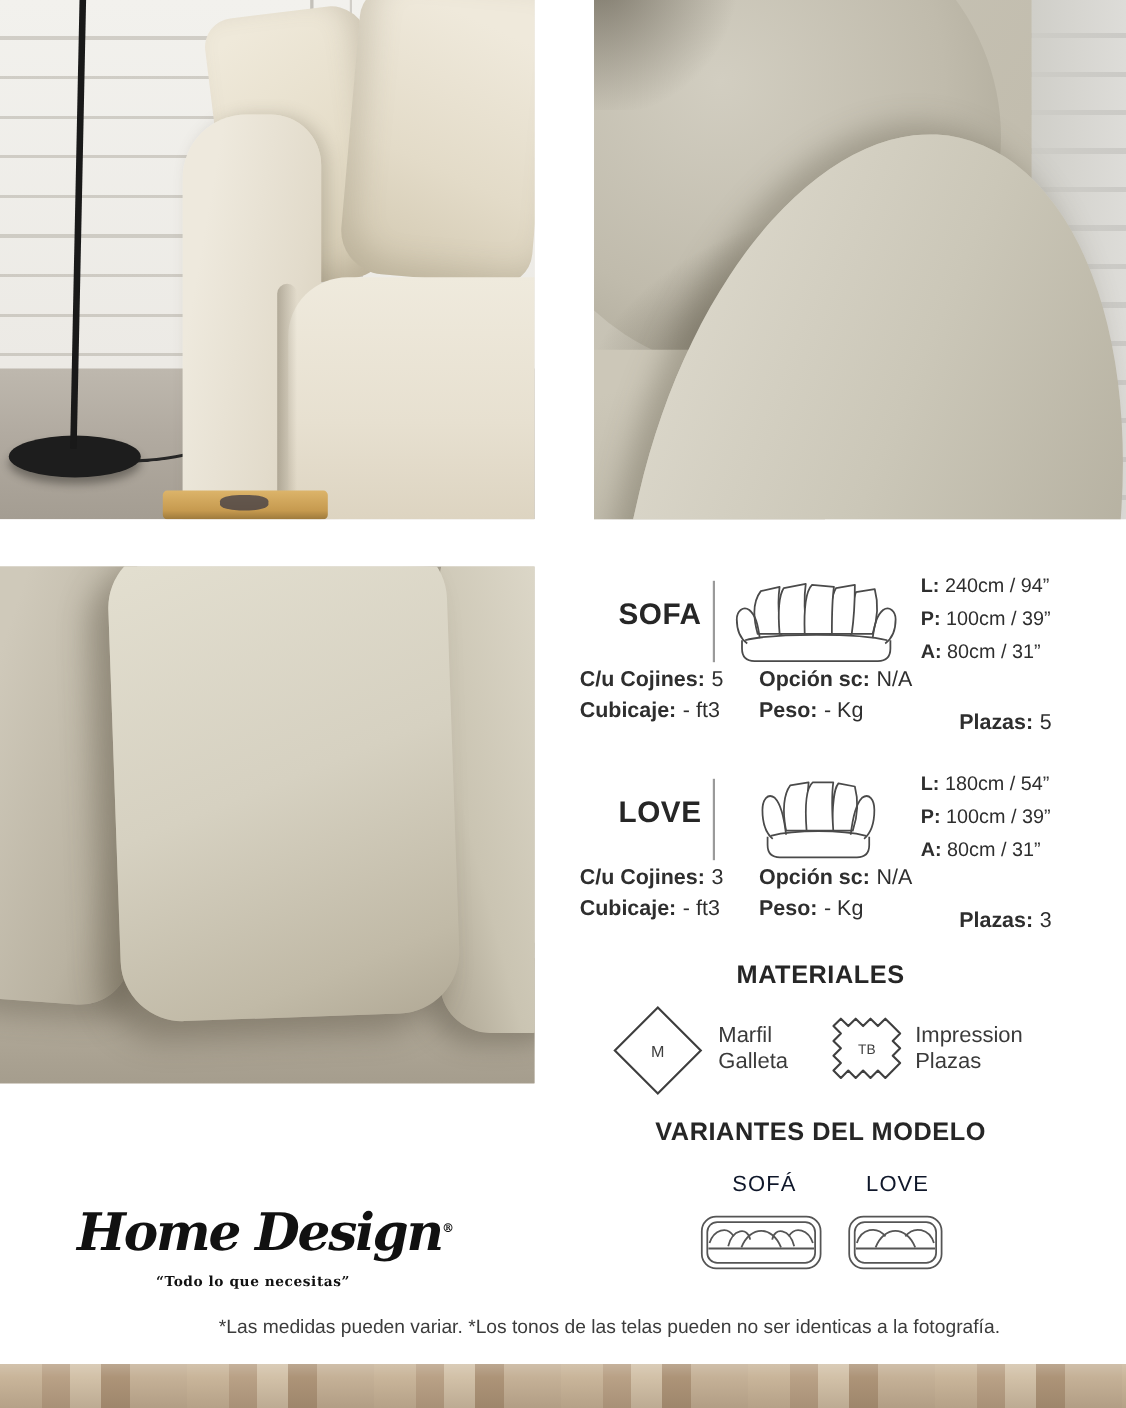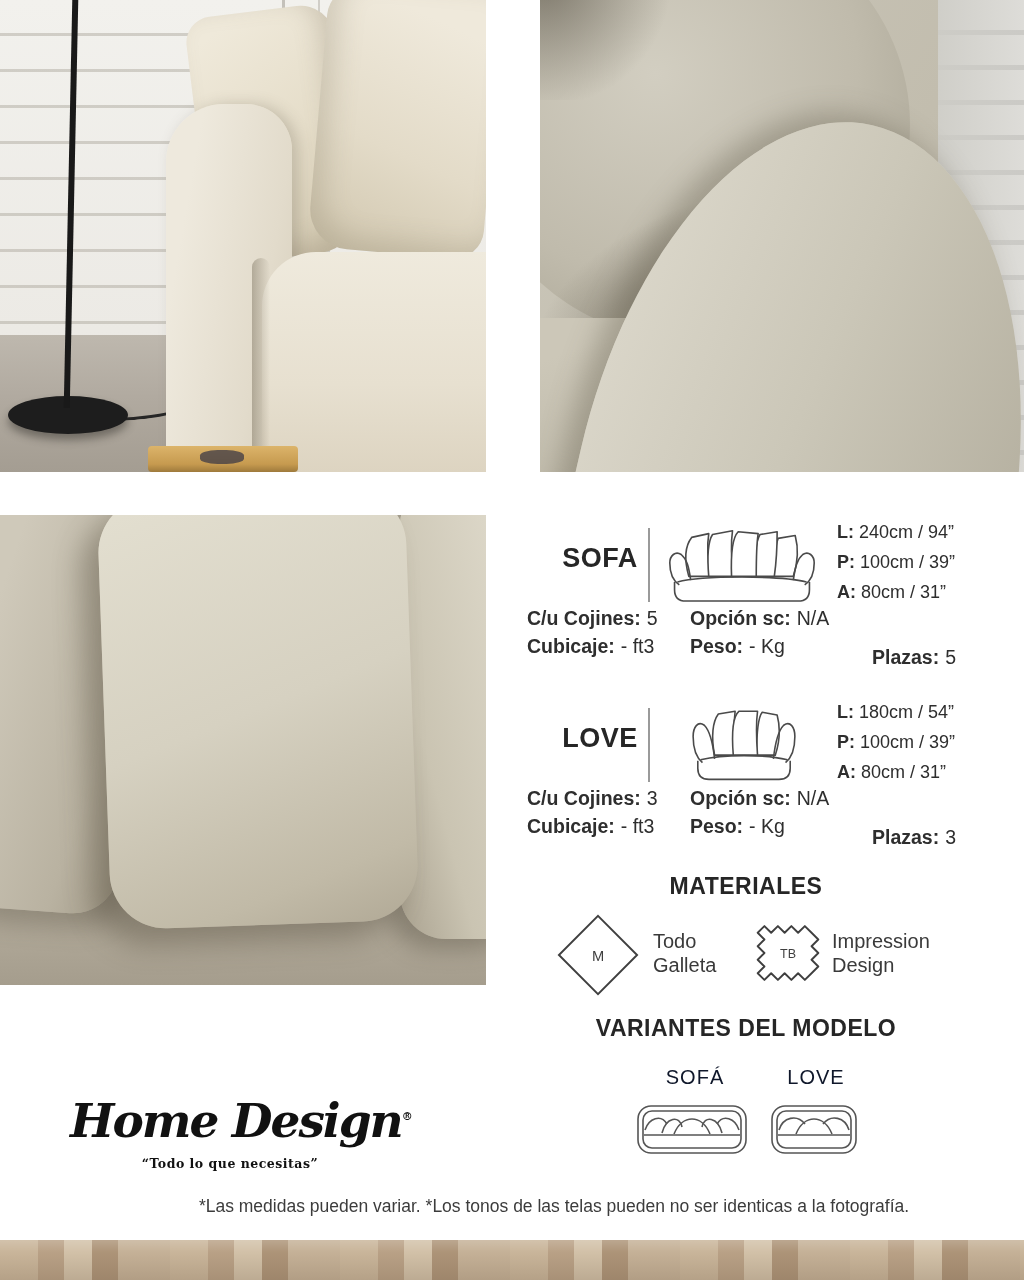--- a/index.html
+++ b/index.html
@@ -221,31 +221,31 @@
     </div>
   </div>
 
   <div class="section-title" id="materials-title">MATERIALES</div>
 
   <svg class="abs" style="left:556px;top:912px" width="84" height="86" viewBox="0 0 86 88">
     <polygon points="43,4 83,44 43,84 3,44" fill="#ffffff" stroke="#3f3f3f" stroke-width="2"></polygon>
     <text x="43" y="50" text-anchor="middle" font-size="15">M</text>
   </svg>
   <div class="mat-label" style="left:653px;top:929px">
-    <div>Todo</div>
+    <div>Marfil</div>
     <div>Galleta</div>
   </div>
 
   <svg class="abs" style="left:750px;top:918px" width="76" height="70" viewBox="0 0 79 70">
     <path d="M8,14 L15,7 L22,14 L29,7 L36,14 L43,7 L50,14 L57,7 L64,14 L71,21 L64,28 L71,35 L64,42 L71,49 L64,56 L57,63 L50,56 L43,63 L36,56 L29,63 L22,56 L15,63 L8,56 L15,49 L8,42 L15,35 L8,28 L15,21 Z" fill="#ffffff" stroke="#3f3f3f" stroke-width="2" stroke-linejoin="round"></path>
     <text x="39.5" y="40" text-anchor="middle" font-size="13">TB</text>
   </svg>
   <div class="mat-label" style="left:832px;top:929px">
     <div>Impression</div>
-    <div>Design</div>
+    <div>Plazas</div>
   </div>
 
   <div class="section-title" id="variants-title">VARIANTES DEL MODELO</div>
   <div class="variant-label" style="left:660px;width:70px">SOFÁ</div>
   <div class="variant-label" style="left:783px;width:66px">LOVE</div>
 
   <svg class="abs" style="left:636px;top:1100px" width="112" height="58" viewBox="0 0 112 58">
     <g stroke="#555" stroke-width="1.6" fill="none" stroke-linejoin="round">
       <rect x="2" y="6" width="108" height="47" rx="13"></rect>
       <rect x="7" y="11" width="98" height="37" rx="9"></rect>

